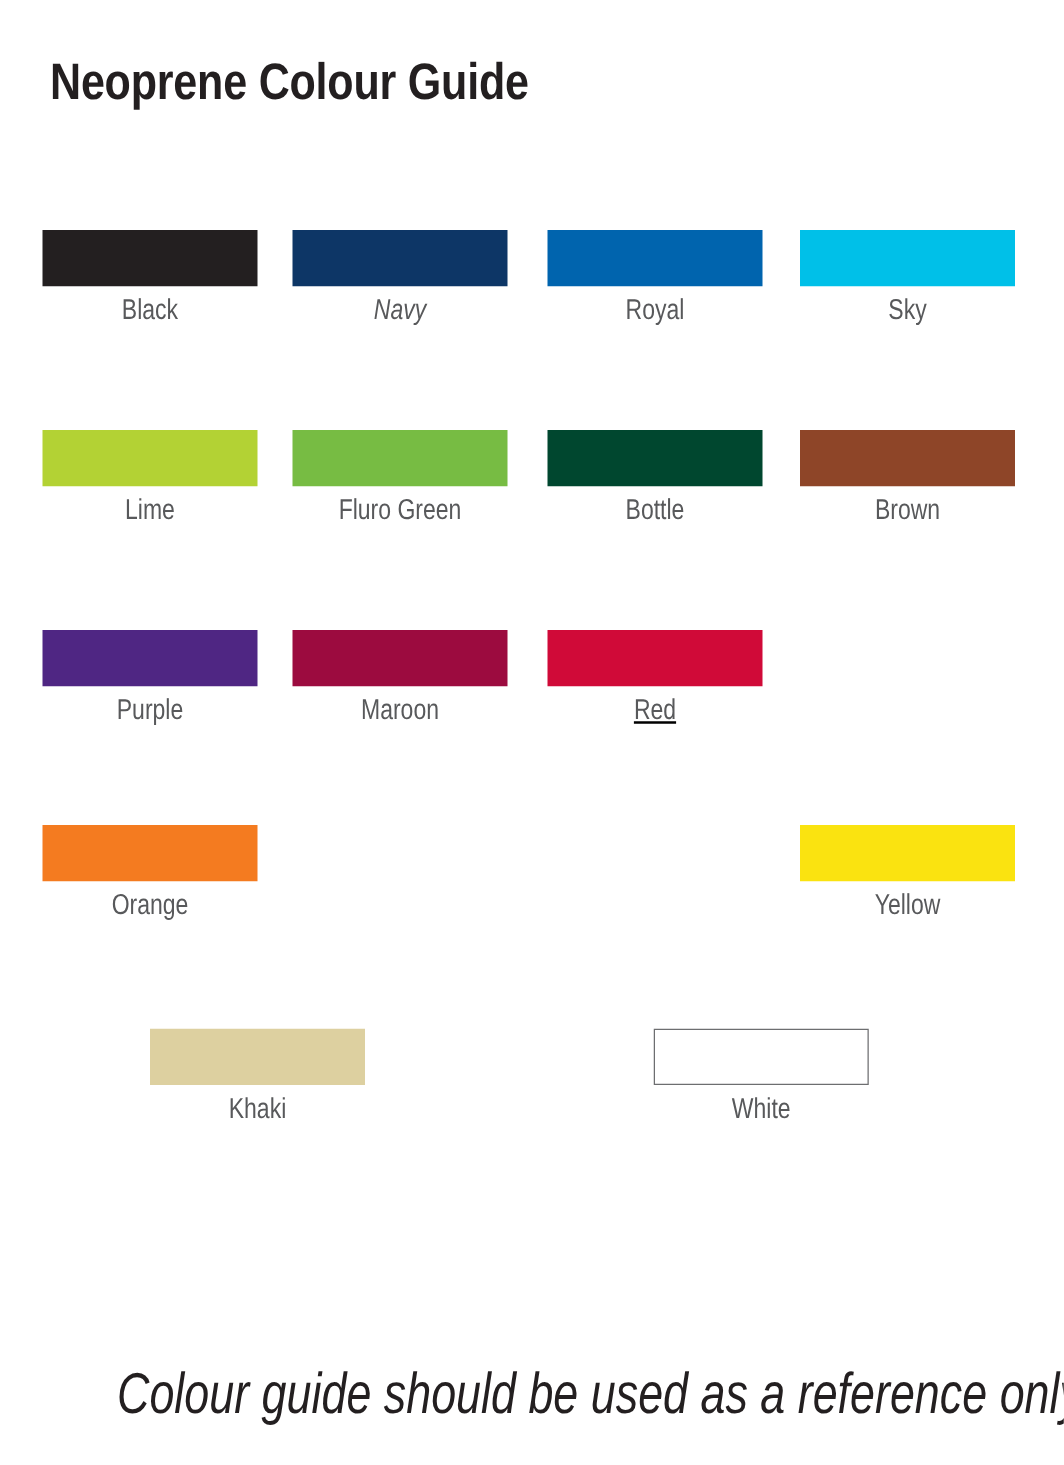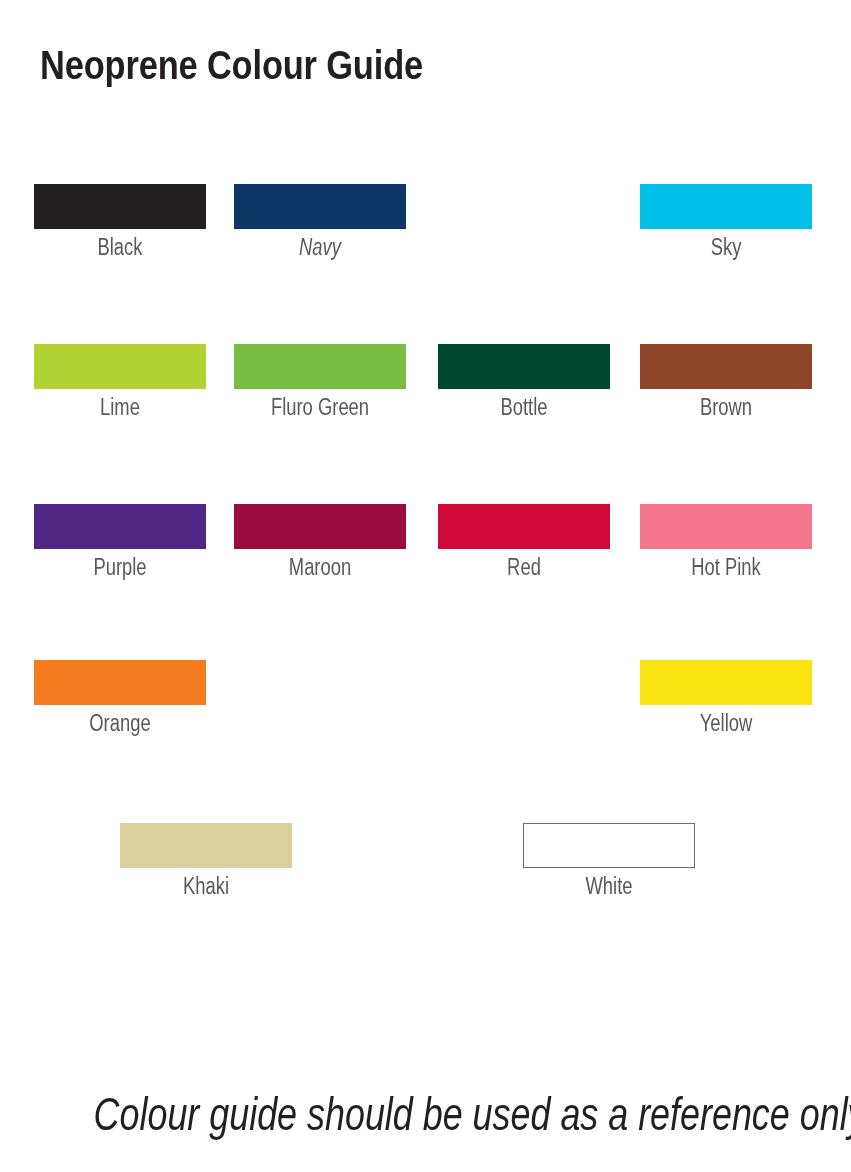--- a/index.html
+++ b/index.html
@@ -105,20 +105,24 @@
 
   <div class="swatch-grid" id="swatch-grid">
       <div class="swatch-cell" style="left: 34px; top: 164px;">
         <div class="swatch-chip" style="background: rgb(35, 31, 32);"></div>
         <span class="swatch-label">Black</span>
       </div>
       <div class="swatch-cell" style="left: 234px; top: 164px; font-style: italic;">
         <div class="swatch-chip" style="background: rgb(13, 54, 102);"></div>
         <span class="swatch-label">Navy</span>
       </div>
+      <div class="swatch-cell" style="left: 438px; top: 164px;">
+        <div class="swatch-chip" style="background: rgb(0, 100, 174);"></div>
+        <span class="swatch-label">Royal</span>
+      </div>
       <div class="swatch-cell" style="left: 640px; top: 164px;">
         <div class="swatch-chip" style="background: rgb(0, 192, 232);"></div>
         <span class="swatch-label">Sky</span>
       </div>
       <div class="swatch-cell" style="left: 34px; top: 324px;">
         <div class="swatch-chip" style="background: rgb(179, 210, 52);"></div>
         <span class="swatch-label">Lime</span>
       </div>
       <div class="swatch-cell" style="left: 234px; top: 324px;">
         <div class="swatch-chip" style="background: rgb(119, 188, 67);"></div>
@@ -133,27 +137,23 @@
         <span class="swatch-label">Brown</span>
       </div>
       <div class="swatch-cell" style="left: 34px; top: 484px;">
         <div class="swatch-chip" style="background: rgb(79, 38, 131);"></div>
         <span class="swatch-label">Purple</span>
       </div>
       <div class="swatch-cell" style="left: 234px; top: 484px;">
         <div class="swatch-chip" style="background: rgb(156, 11, 63);"></div>
         <span class="swatch-label">Maroon</span>
       </div>
-      <div class="swatch-cell" style="left: 438px; top: 484px;">
+      <div class="swatch-cell" style="left: 438px; top: 484px; text-decoration: underline;">
         <div class="swatch-chip" style="background: rgb(208, 10, 56);"></div>
         <span class="swatch-label">Red</span>
-      </div>
-      <div class="swatch-cell" style="left: 640px; top: 484px;">
-        <div class="swatch-chip" style="background: rgb(244, 118, 141);"></div>
-        <span class="swatch-label">Hot Pink</span>
       </div>
       <div class="swatch-cell" style="left: 34px; top: 640px;">
         <div class="swatch-chip" style="background: rgb(244, 123, 32);"></div>
         <span class="swatch-label">Orange</span>
       </div>
       <div class="swatch-cell" style="left: 640px; top: 640px;">
         <div class="swatch-chip" style="background: rgb(250, 227, 16);"></div>
         <span class="swatch-label">Yellow</span>
       </div>
       <div class="swatch-cell" style="left: 120px; top: 803px;">

